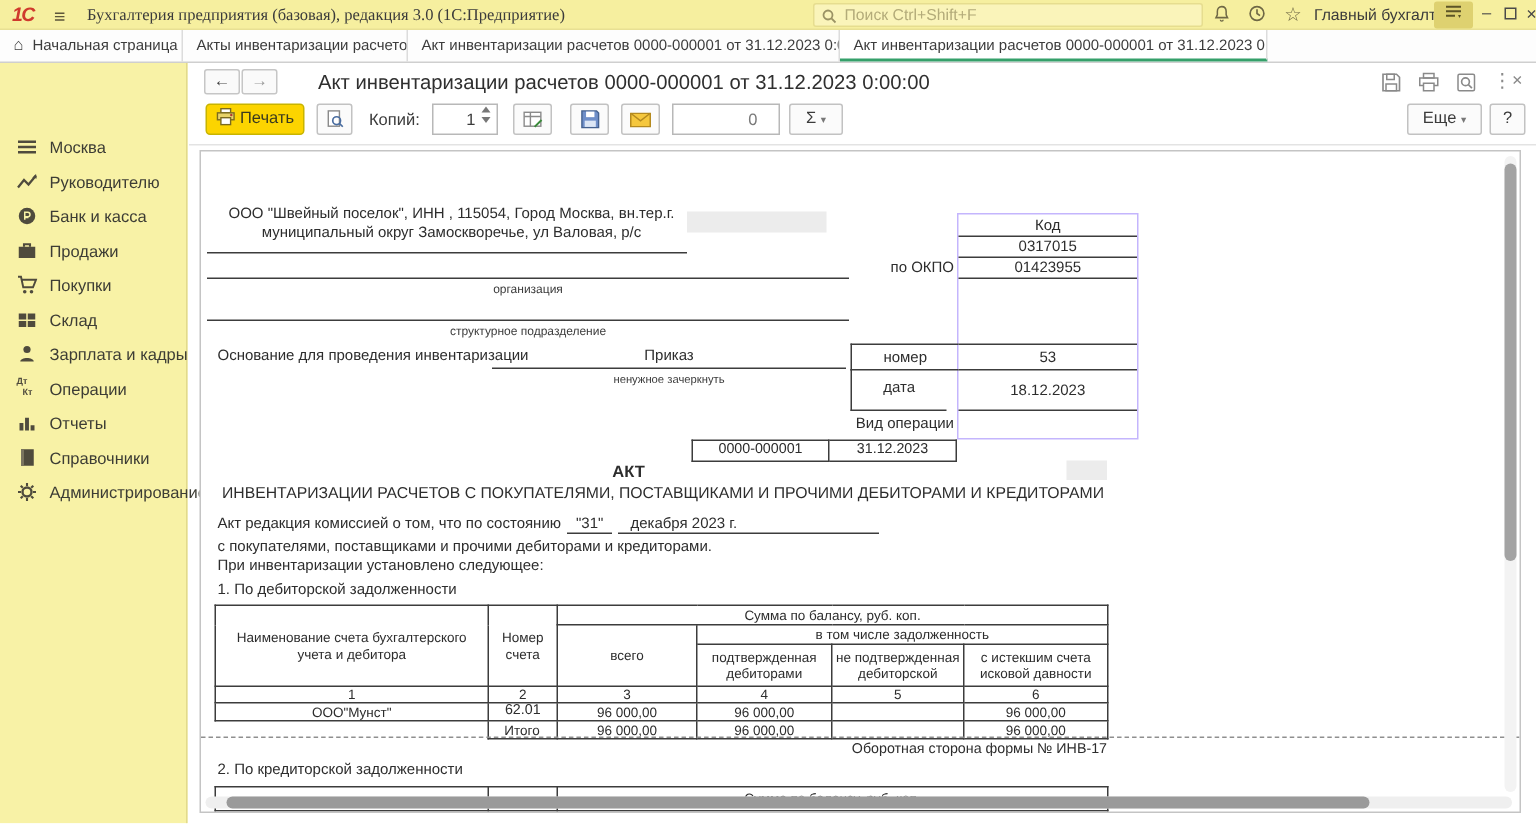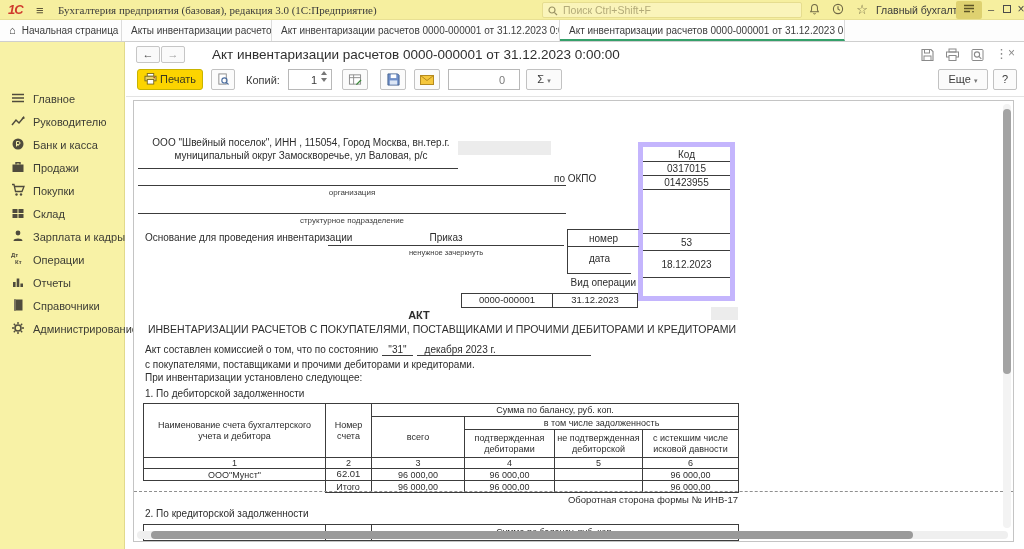--- a/index.html
+++ b/index.html
@@ -137,21 +137,21 @@
     <div class="tab tab-active" style="left:560px;width:285px">
       <span>Акт инвентаризации расчетов 0000-000001 от 31.12.2023 0:00:00</span>
     </div>
   </div>
 
   <div class="sidebar">
     <div class="sb-item" style="top:48px">
       <span class="sb-ico"><svg width="14" height="14" viewBox="0 0 14 14">
             <path d="M1 3.5h12M1 7h12M1 10.5h12" stroke="#4f4b3d" stroke-width="1.6"></path>
           </svg></span>
-      <span class="sb-lbl">Главное</span>
+      <span class="sb-lbl">Москва</span>
     </div>
     <div class="sb-item" style="top:71px">
       <span class="sb-ico"><svg width="14" height="14" viewBox="0 0 14 14">
             <path d="M1 11l4-5 3 3 5-6" fill="none" stroke="#4f4b3d" stroke-width="1.5"></path>
             <path d="M13 2l0.5 3-3-0.5z" fill="#4f4b3d"></path>
           </svg></span>
       <span class="sb-lbl">Руководителю</span>
     </div>
     <div class="sb-item" style="top:94px">
       <span class="sb-ico"><svg width="14" height="14" viewBox="0 0 14 14">
@@ -302,30 +302,30 @@
 
     <div class="d" style="left:17px;top:36px;width:300px;text-align:center">ООО "Швейный поселок", ИНН , 115054, Город Москва, вн.тер.г.</div>
     <div class="d" style="left:17px;top:49px;width:300px;text-align:center">муниципальный округ Замоскворечье, ул Валовая, р/с</div>
     <div class="gray-redact" style="left:324px;top:40px;width:93px;height:14px"></div>
     <div class="uline" style="left:4px;top:67px;width:320px"></div>
     <div class="uline" style="left:4px;top:84px;width:428px"></div>
     <div class="d cap" style="left:4px;top:87px;width:428px">организация</div>
     <div class="uline" style="left:4px;top:112px;width:428px"></div>
     <div class="d cap" style="left:4px;top:115px;width:428px">структурное подразделение</div>
 
-    <div class="d" style="left:504px;top:41px;width:97px;border:5px solid #c4b5fd">
+    <div class="d" style="left:504px;top:41px;width:121px;border:1px solid #c4b5fd">
       <div style="height:15px;border-bottom:1px solid #3c3c3c;text-align:center;line-height:15px">Код</div>
       <div style="height:14px;border-bottom:1px solid #3c3c3c;text-align:center;line-height:14px">0317015</div>
       <div style="height:14px;border-bottom:1px solid #3c3c3c;text-align:center;line-height:14px">01423955</div>
       <div style="height:44px;border-bottom:1px solid #3c3c3c"></div>
       <div style="height:17px;border-bottom:1px solid #3c3c3c;text-align:center;line-height:17px">53</div>
       <div style="height:27px;border-bottom:1px solid #3c3c3c;text-align:center;line-height:27px">18.12.2023</div>
       <div style="height:18px"></div>
     </div>
-    <div class="d" style="left:420px;top:72px;width:82px;text-align:left">по ОКПО</div>
+    <div class="d" style="left:420px;top:72px;width:82px;text-align:right">по ОКПО</div>
     <div class="d cellbox" style="left:433px;top:128px;width:72px;height:18px;line-height:17px;border-right:none">номер</div>
     <div class="d cellbox" style="left:433px;top:145px;width:64px;height:28px;line-height:26px;border-right:none;border-top:none">дата</div>
     <div class="d" style="left:380px;top:176px;width:122px;text-align:right">Вид операции</div>
 
     <div class="d" style="left:11px;top:131px">Основание для проведения инвентаризации</div>
     <div class="d" style="left:194px;top:131px;width:236px;text-align:center;border-bottom:1px solid #3c3c3c;height:14px">Приказ</div>
     <div class="d cap" style="left:194px;top:147px;width:236px;font-size:7.5px">ненужное зачеркнуть</div>
 
     <table class="frm d" style="left:327px;top:192px;width:176px">
       <colgroup>
@@ -338,21 +338,21 @@
         <td style="font-size:9.5px">31.12.2023</td>
       </tr>
     </tbody>
       </table>
     <div class="d" style="left:250px;top:208px;width:70px;text-align:center;font-weight:bold;font-size:11px">АКТ</div>
     <div class="gray-redact" style="left:577px;top:206px;width:27px;height:13px"></div>
 
     <div class="d" style="left:8px;top:222px;width:600px;text-align:center;font-weight:normal;font-size:10.5px">ИНВЕНТАРИЗАЦИИ РАСЧЕТОВ С ПОКУПАТЕЛЯМИ, ПОСТАВЩИКАМИ И ПРОЧИМИ ДЕБИТОРАМИ И КРЕДИТОРАМИ</div>
 
     <div class="d" style="left:11px;top:243px;white-space:nowrap">
-      <span>Акт составлен комиссией о том, что по состоянию</span><span class="useg" style="padding:0 6px">"31"</span><span class="useg" style="padding:0 95px 0 8px">декабря 2023 г.</span>
+      <span>Акт редакция комиссией о том, что по состоянию</span><span class="useg" style="padding:0 6px">"31"</span><span class="useg" style="padding:0 95px 0 8px">декабря 2023 г.</span>
     </div>
     <div class="d" style="left:11px;top:271px">При инвентаризации установлено следующее:</div>
     <div class="d" style="left:11px;top:258px">с покупателями, поставщиками и прочими дебиторами и кредиторами.</div>
     <div class="d" style="left:11px;top:287px">1.  По дебиторской задолженности</div>
 
     <table class="frm d" style="left:9px;top:302px;width:595px">
       <colgroup>
         <col style="width:182px">
           <col style="width:46px">
           <col style="width:93px">
@@ -366,21 +366,21 @@
         <td rowspan="3">Номер счета</td>
         <td colspan="4">Сумма по балансу, руб. коп.</td>
       </tr>
       <tr style="height:13px">
         <td rowspan="2">всего</td>
         <td colspan="3">в том числе задолженность</td>
       </tr>
       <tr style="height:28px">
         <td>подтвержденная дебиторами</td>
         <td>не подтвержденная дебиторской</td>
-        <td>с истекшим числе исковой давности</td>
+        <td>с истекшим счета исковой давности</td>
       </tr>
       <tr style="height:10px">
         <td>1</td>
         <td>2</td>
         <td>3</td>
         <td>4</td>
         <td>5</td>
         <td>6</td>
       </tr>
       <tr style="height:11px">

